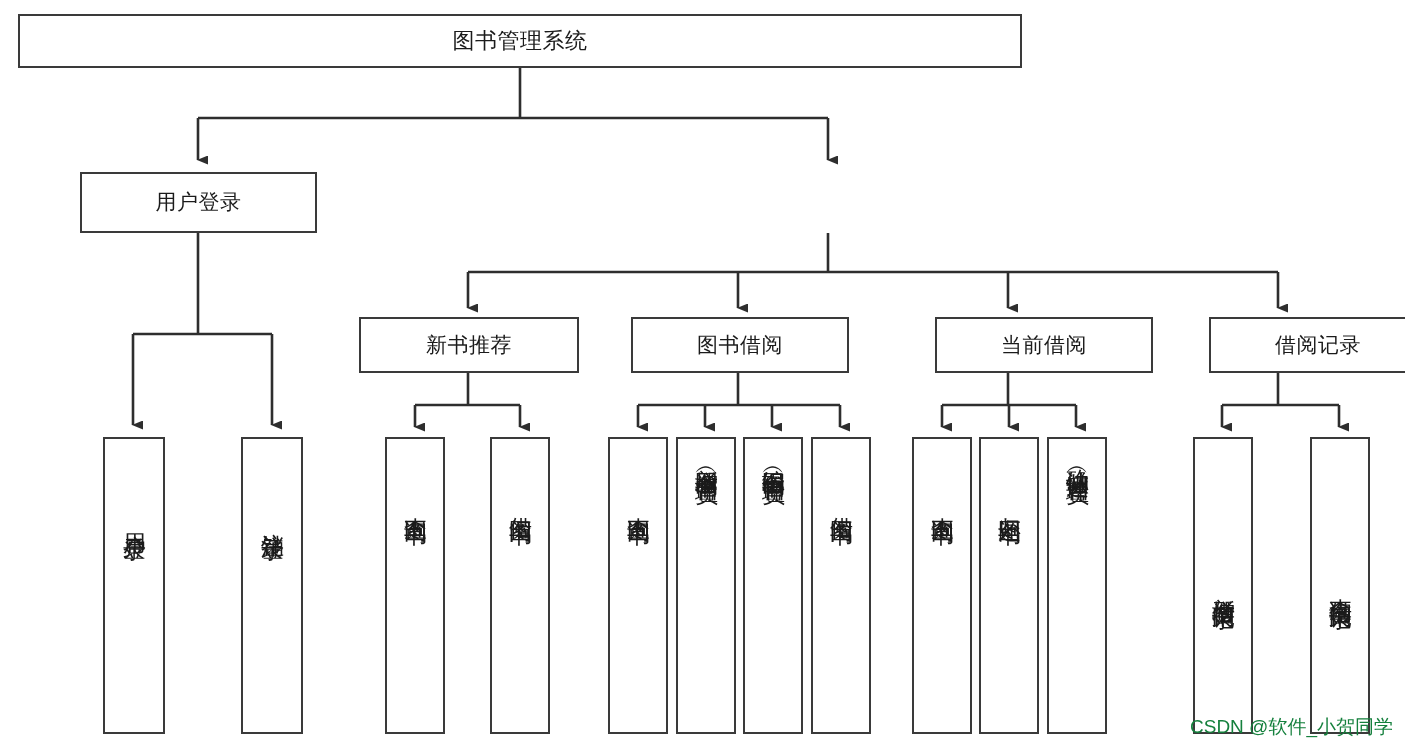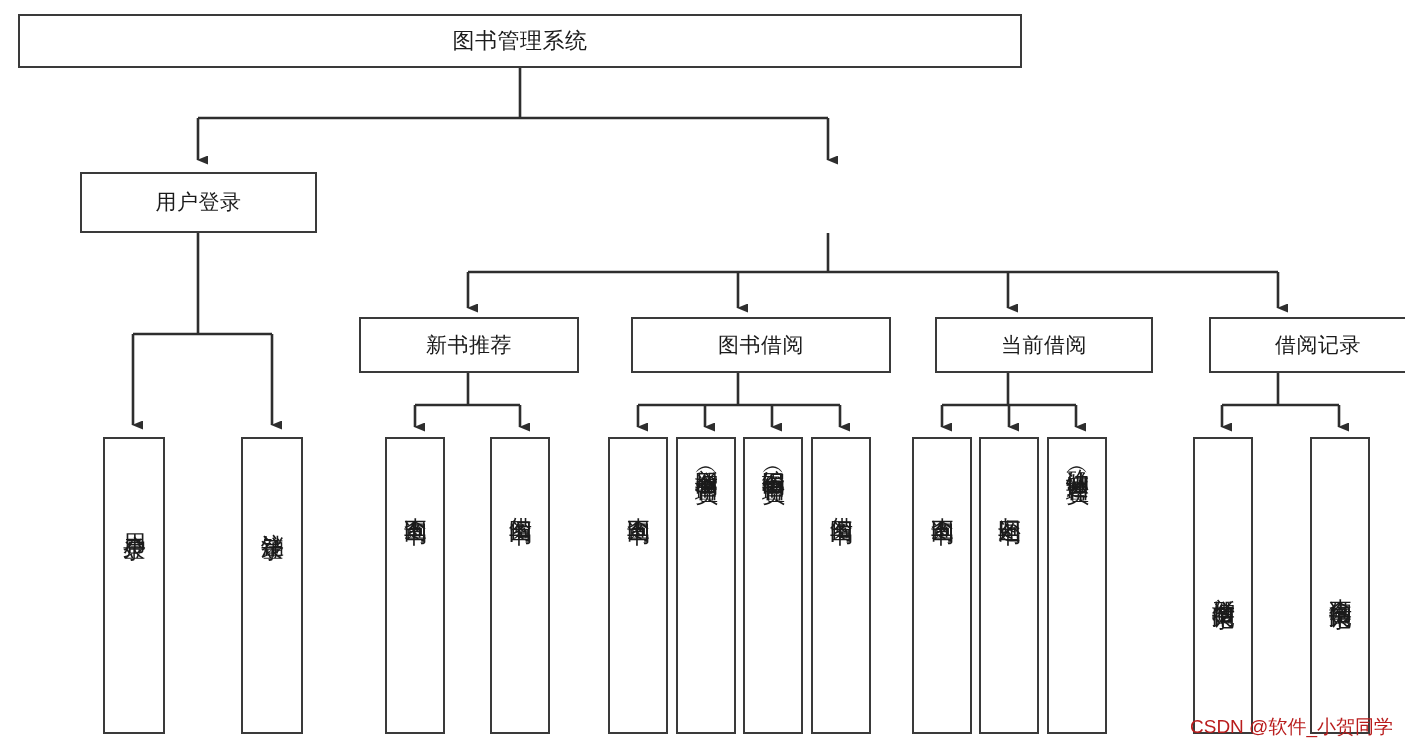--- a/index.html
+++ b/index.html
@@ -65,21 +65,21 @@
     margin-top: 72px;
   }
   .node.vert.mid2 .label {
     margin-top: 56px;
   }
   .node.vert.tall .label {
     margin-top: 8px;
   }
   .watermark {
     position: absolute;
-    color: #b91c1c;
+    color: #15803d;
     font-size: 19px;
     white-space: nowrap;
     z-index: 5;
   }
 </style>
 </head>
 <body>
 
 <div id="canvas">
 
@@ -137,21 +137,21 @@
     <span class="label">图书管理系统</span>
   </div>
 
   <div class="node horiz" style="left:80px; top:172px; width:237px; height:61px;">
     <span class="label">用户登录</span>
   </div>
 
   <div class="node horiz" style="left:359px; top:317px; width:220px; height:56px;">
     <span class="label">新书推荐</span>
   </div>
-  <div class="node horiz" style="left:631px; top:317px; width:260px; height:56px;">
+  <div class="node horiz" style="left:631px; top:317px; width:218px; height:56px;">
     <span class="label">图书借阅</span>
   </div>
   <div class="node horiz" style="left:935px; top:317px; width:218px; height:56px;">
     <span class="label">当前借阅</span>
   </div>
   <div class="node horiz" style="left:1171px; top:317px; width:218px; height:56px;margin-left:38px;">
     <span class="label">借阅记录</span>
   </div>
 
   <div class="node vert mid" style="left:103px; top:437px; width:62px; height:297px;">

